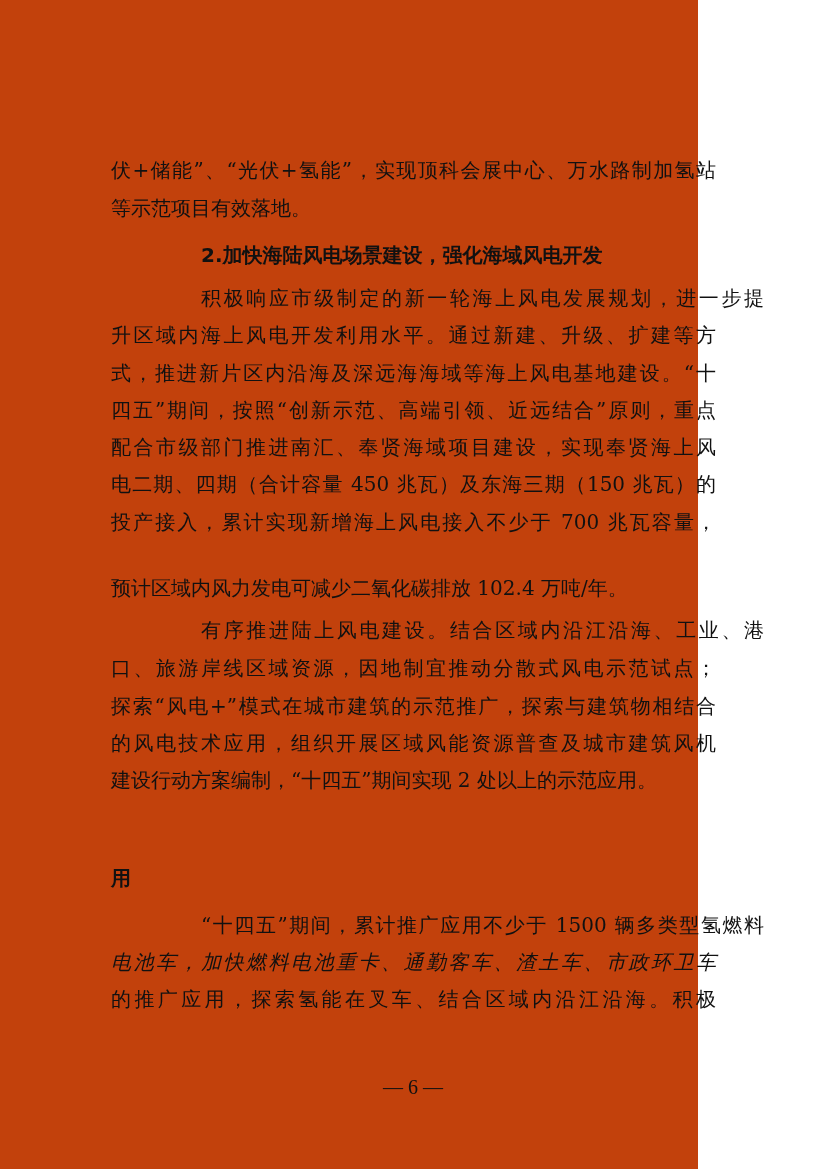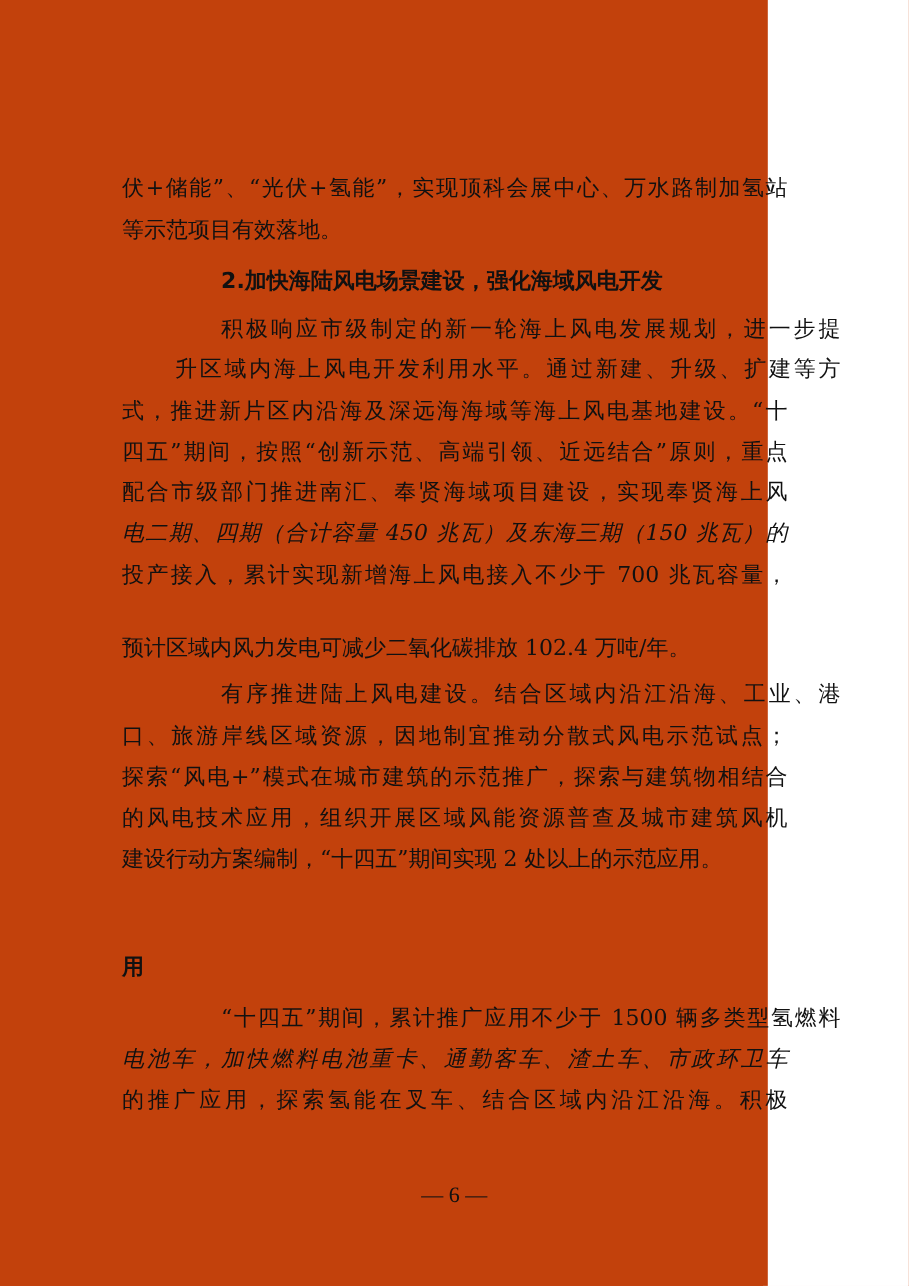--- a/index.html
+++ b/index.html
@@ -19,25 +19,25 @@
 <body>
 
 <div class="page">
 
   <div class="line" style="top:155px;">伏+储能”、“光伏+氢能”，实现顶科会展中心、万水路制加氢站</div>
   <div class="line last" style="top:193px;">等示范项目有效落地。</div>
 
   <div class="line indent last heading" style="top:240px;">2.加快海陆风电场景建设，强化海域风电开发</div>
 
   <div class="line indent" style="top:283px;">积极响应市级制定的新一轮海上风电发展规划，进一步提</div>
-  <div class="line" style="top:320px;margin-left:48px;">升区域内海上风电开发利用水平。通过新建、升级、扩建等方</div>
+  <div class="line" style="top:320px;">升区域内海上风电开发利用水平。通过新建、升级、扩建等方</div>
   <div class="line" style="top:358px;">式，推进新片区内沿海及深远海海域等海上风电基地建设。“十</div>
   <div class="line" style="top:395px;">四五”期间，按照“创新示范、高端引领、近远结合”原则，重点</div>
   <div class="line" style="top:432px;">配合市级部门推进南汇、奉贤海域项目建设，实现奉贤海上风</div>
-  <div class="line" style="top:469px;font-style:italic;">电二期、四期（合计容量 450 兆瓦）及东海三期（150 兆瓦）的</div>
+  <div class="line" style="top:469px;">电二期、四期（合计容量 450 兆瓦）及东海三期（150 兆瓦）的</div>
   <div class="line" style="top:507px;">投产接入，累计实现新增海上风电接入不少于 700 兆瓦容量，</div>
   <div class="line last" style="top:544px;margin-top:29px;">预计区域内风力发电可减少二氧化碳排放 102.4 万吨/年。</div>
 
   <div class="line indent" style="top:615px;">有序推进陆上风电建设。结合区域内沿江沿海、工业、港</div>
   <div class="line" style="top:653px;">口、旅游岸线区域资源，因地制宜推动分散式风电示范试点；</div>
   <div class="line" style="top:728px;">的风电技术应用，组织开展区域风能资源普查及城市建筑风机</div>
   <div class="line" style="top:691px;">探索“风电+”模式在城市建筑的示范推广，探索与建筑物相结合</div>
   <div class="line last" style="top:765px;">建设行动方案编制，“十四五”期间实现 2 处以上的示范应用。</div>
 
   <div class="line last heading" style="top:863px;">用</div>

